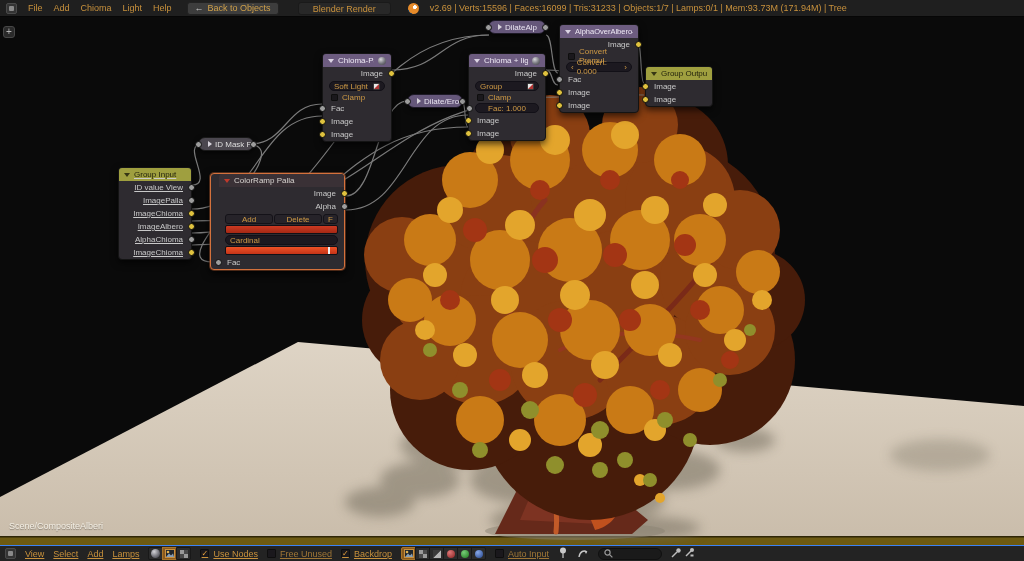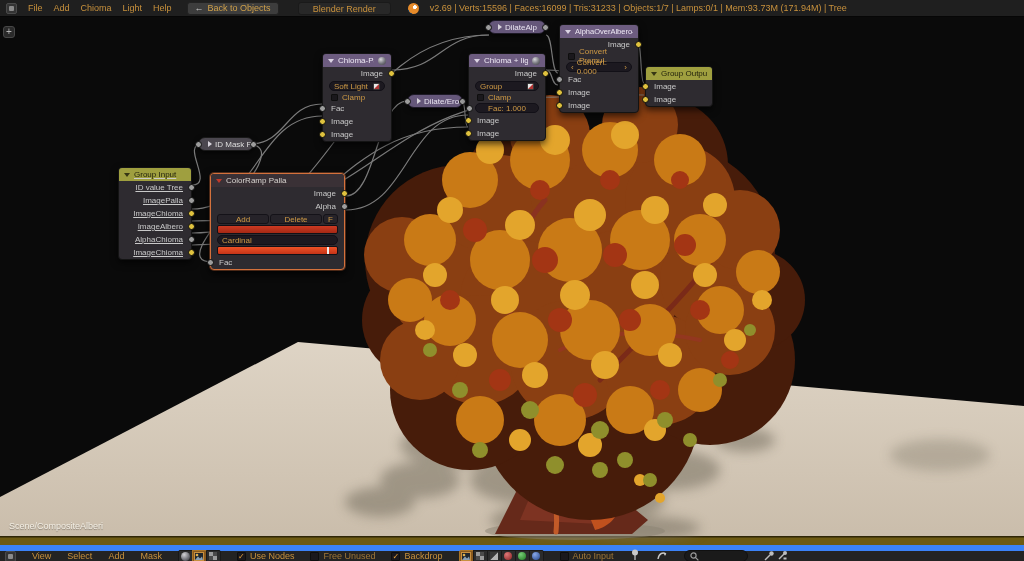--- a/index.html
+++ b/index.html
@@ -31,21 +31,21 @@
   .layer{position:absolute;top:0;left:0;}
   .plus-tab{position:absolute;left:3px;top:26px;width:12px;height:12px;background:#2a2a2a;
             border:1px solid #474747;border-radius:3px;color:#b5b5b5;font-size:10px;line-height:10px;
             text-align:center;z-index:5;}
   .crumb{position:absolute;left:9px;top:521px;color:#f2eee4;font-size:9px;z-index:5;
          text-shadow:0 1px 1px rgba(0,0,0,.35);}
 
   
   .node{position:absolute;background:#2e2b30;border:1px solid #141414;border-radius:4px;
         box-shadow:0 3px 7px rgba(0,0,0,.65);font-size:8px;color:#c9c9c9;z-index:10;}
-  .node.sel{border:1px solid #d4713c;box-shadow:0 0 0 1px rgba(212,113,60,.35),0 3px 8px #000;}
+  .node.sel{border:1px solid #d4713c;box-shadow:0 0 0 1px rgba(212,113,60,.35),0 3px 8px #000;padding-left:8px;}
   .nhead{height:13px;display:flex;align-items:center;gap:4px;padding:0 5px;border-radius:3px 3px 0 0;
          font-size:8px;white-space:nowrap;}
   .nhead.purple{background:#6d5c80;color:#eee9f4;}
   .nhead.khaki{background:#9f9f3f;color:#23230d;}
   .nhead.darkh{background:#3a3136;color:#d8d4d0;}
   .tri{width:0;height:0;border-left:3px solid transparent;border-right:3px solid transparent;
        border-top:4px solid currentColor;opacity:.85;flex:0 0 auto;}
   .tri.red{color:#c0392b;opacity:1;}
   .htitle{flex:1;overflow:hidden;}
   .hsphere{width:8px;height:8px;border-radius:50%;flex:0 0 auto;
@@ -75,22 +75,22 @@
   .pill{position:absolute;height:14px;border-radius:7px;font-size:8px;padding:0 9px;z-index:10;
         box-shadow:0 2px 5px rgba(0,0,0,.6);display:flex;align-items:center;gap:3px;white-space:nowrap;}
   .pill.purple{background:#65577a;color:#e9e4f1;border:1px solid #1d1926;}
   .pill.gray{background:#4b474f;color:#dedede;border:1px solid #191919;}
   .ptri{width:0;height:0;border-top:3px solid transparent;border-bottom:3px solid transparent;
         border-left:4px solid #d6d2da;flex:0 0 auto;}
   .pill .sock{top:3px;}
 
   
   .botbar{position:absolute;bottom:0;left:0;width:1024px;height:16px;background:#232323;
-          border-top:6px solid #3b82f6;display:flex;align-items:center;gap:16px;padding:0 5px;
-          z-index:30;font-size:9px;color:#c8913c;}
+          border-top:1px solid #3b82f6;display:flex;align-items:center;gap:9px;padding:0 5px;
+          z-index:30;font-size:9px;color:#c8913c;text-decoration:underline;}
   .igrp{display:flex;}
   .ibtn{width:15px;height:13px;background:#2b2b2b;border:1px solid #191919;display:flex;
         align-items:center;justify-content:center;margin-left:-1px;}
   .ibtn:first-child{border-radius:2px 0 0 2px;margin-left:0;}
   .ibtn:last-child{border-radius:0 2px 2px 0;}
   .ibtn.sel{background:#8a5a1e;border-color:#a87428;}
   .cgroup{display:flex;align-items:center;gap:4px;}
   .dot{width:8px;height:8px;border-radius:50%;}
   .dot.r{background:radial-gradient(circle at 35% 30%,#d77,#8a2020);}
   .dot.g{background:radial-gradient(circle at 35% 30%,#7c7,#1f7a1f);}
@@ -313,21 +313,21 @@
       </svg>
 
       <div class="plus-tab">+</div>
       <div class="crumb">Scene/CompositeAlberi</div>
 
       <div class="node" style="left:118px;top:167px;width:74px;text-decoration:underline;">
         <div class="nhead khaki">
           <span class="tri"></span>
           <span class="htitle">Group Input</span>
         </div>
-        <div class="nrow out"><span>ID value Tree</span><span class="sock r val"></span></div>
+        <div class="nrow out"><span>ID value View</span><span class="sock r val"></span></div>
         <div class="nrow out"><span>ImagePalla</span><span class="sock r val"></span></div>
         <div class="nrow out"><span>ImageChioma</span><span class="sock r img"></span></div>
         <div class="nrow out"><span>ImageAlbero</span><span class="sock r img"></span></div>
         <div class="nrow out"><span>AlphaChioma</span><span class="sock r val"></span></div>
         <div class="nrow out"><span>ImageChioma</span><span class="sock r img"></span></div>
       </div>
 
       <div class="pill gray" style="left:198px;top:137px;width:56px;">
         <span class="sock l val"></span>
         <span class="ptri"></span>
@@ -444,21 +444,21 @@
       </div>
 
     </div>
   </div>
 
   <div class="botbar">
     <span class="ed-icon"></span>
     <span class="menu-item">View</span>
     <span class="menu-item">Select</span>
     <span class="menu-item">Add</span>
-    <span class="menu-item">Mask</span>
+    <span class="menu-item">Lamps</span>
 
     <span class="igrp">
       <span class="ibtn">
           <span class="sphere-ic"></span>
         </span>
       <span class="ibtn sel">
         <svg width="10" height="9">
             <rect x="0.5" y="0.5" width="9" height="8" fill="#20262c" stroke="#c89040"></rect>
             <circle cx="3" cy="3" r="1.3" fill="#e0b050"></circle>
             <path d="M1,8 L4,4.5 L6,6.5 L8,4.5 L9,8 Z" fill="#8aa0b4"></path>

